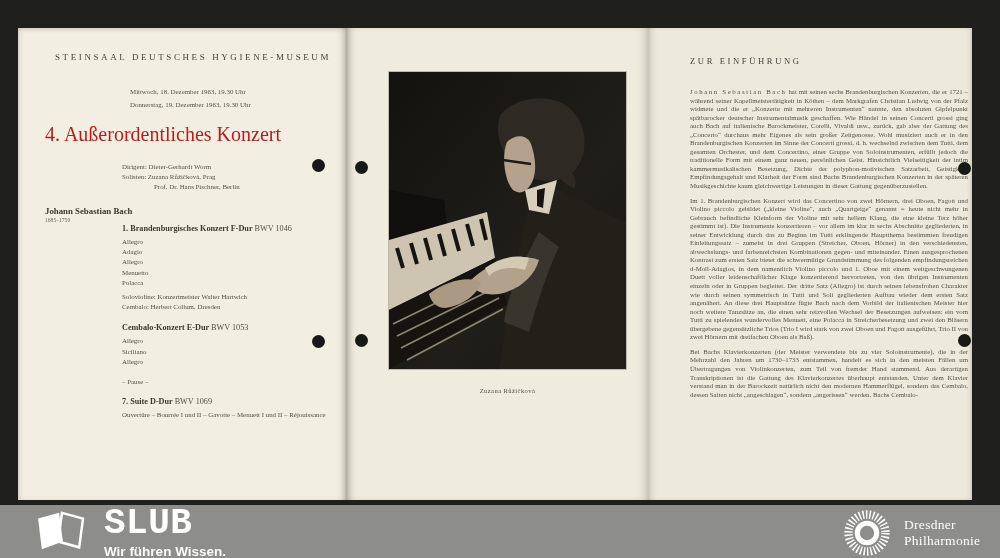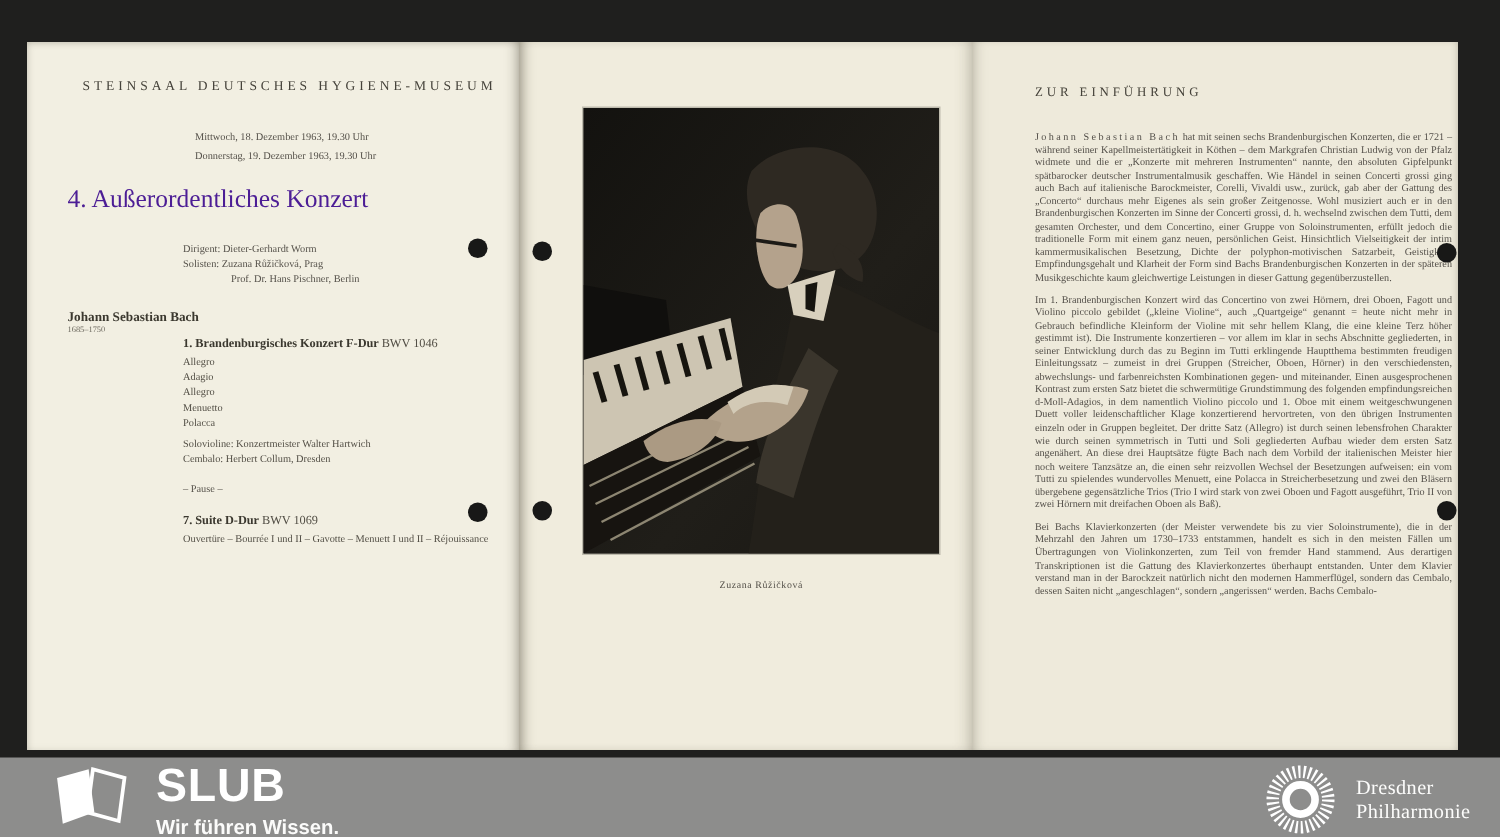--- a/index.html
+++ b/index.html
@@ -14,21 +14,21 @@
     box-shadow:inset -6px 0 9px -6px rgba(60,55,40,.55), inset 2px 2px 6px -3px rgba(60,55,40,.35);}
   .sheet-center{left:346px;width:302px;background:#f0ecdd;
     box-shadow:inset 7px 0 9px -6px rgba(60,55,40,.6), inset -8px 0 12px -9px rgba(60,55,40,.45);}
   .sheet-right{left:648px;width:324px;background:#eeeadb;
     box-shadow:inset 6px 0 10px -7px rgba(60,55,40,.5), inset -3px 0 6px -4px rgba(60,55,40,.4);}
   .punch-hole{position:absolute;width:13px;height:13px;border-radius:50%;background:#181817;}
 
   
   .venue{position:absolute;left:37px;top:24px;font-size:9px;letter-spacing:2.6px;color:#45423a;white-space:nowrap;}
   .dates{position:absolute;left:112px;top:58px;font-size:6.9px;color:#55514a;line-height:12.5px;white-space:nowrap;}
-  .concert-title{position:absolute;left:27px;top:95px;font-size:17px;color:#4c1d95;white-space:nowrap;}
+  .concert-title{position:absolute;left:27px;top:95px;font-size:20px;color:#b91c1c;white-space:nowrap;}
   .credits{position:absolute;left:104px;top:134px;font-size:6.9px;color:#55514a;line-height:10px;}
   .credits .cont{padding-left:32px;}
   .composer-block{position:absolute;left:27px;top:178px;color:#3b382f;}
   .composer-name{font-size:8.8px;font-weight:bold;white-space:nowrap;}
   .composer-dates{font-size:5.6px;color:#6a665c;margin-top:1px;}
   .program{position:absolute;left:104px;top:196px;width:218px;color:#524e45;}
   .work-title{font-size:8.2px;font-weight:bold;color:#3b382f;white-space:nowrap;}
   .work-title .bwv{font-weight:normal;color:#524e45;}
   .movements{font-size:6.9px;line-height:10.2px;margin-top:4px;}
   .performers{font-size:6.9px;line-height:10.2px;margin-top:4px;}
@@ -47,21 +47,21 @@
   .intro-heading{position:absolute;left:42px;top:28px;font-size:8.6px;letter-spacing:2.6px;color:#45423a;white-space:nowrap;}
   .intro-body{position:absolute;left:42px;top:60px;width:278px;}
   .intro-body p{margin:0 0 6px 0;font-size:6.8px;line-height:8.55px;color:#54504a;text-align:justify;}
   .lead-spaced{letter-spacing:1.6px;}
 
   
   .footer{position:absolute;left:0;top:505px;width:1000px;height:53px;background:#8d8d8c;}
   .slub{position:absolute;left:32px;top:5px;display:flex;align-items:flex-start;cursor:pointer;}
   .slub-book{width:58px;height:44px;margin-right:14px;}
   .slub-text{display:flex;flex-direction:column;}
-  .slub-name{font-family:Liberation Sans, sans-serif;font-weight:bold;font-size:31px;line-height:28px;color:#ffffff;letter-spacing:.5px;}
+  .slub-name{font-family:Liberation Mono, monospace;font-weight:bold;font-size:36px;line-height:28px;color:#ffffff;letter-spacing:.5px;}
   .slub-tagline{font-family:"Liberation Sans",sans-serif;font-weight:bold;font-size:13.5px;color:#fbfbfa;margin-top:6px;}
   .dp{position:absolute;left:842px;top:3px;display:flex;align-items:center;cursor:pointer;}
   .dp-burst{width:50px;height:50px;margin-right:12px;}
   .dp-text{font-size:13.5px;line-height:16px;color:#fdfdfc;letter-spacing:.3px;}
 </style>
 </head>
 <body>
 
 <div class="sheet sheet-left">
   <div class="venue">STEINSAAL DEUTSCHES HYGIENE-MUSEUM</div>
@@ -92,20 +92,31 @@
         <div>Allegro</div>
         <div>Menuetto</div>
         <div>Polacca</div>
       </div>
       <div class="performers">
         <div>Solovioline: Konzertmeister Walter Hartwich</div>
         <div>Cembalo: Herbert Collum, Dresden</div>
       </div>
     </div>
 
+    <div class="work">
+      <div class="work-title">
+        <span>Cembalo-Konzert E-Dur</span>
+        <span class="bwv">BWV 1053</span>
+      </div>
+      <div class="movements">
+        <div>Allegro</div>
+        <div>Siciliano</div>
+        <div>Allegro</div>
+      </div>
+    </div>
 
     <div class="pause-line">– Pause –</div>
 
 
     <div class="work">
       <div class="work-title">
         <span>7. Suite D-Dur</span>
         <span class="bwv">BWV 1069</span>
       </div>
       <div class="suite-movements">Ouvertüre – Bourrée I und II – Gavotte – Menuett I und II – Réjouissance</div>

